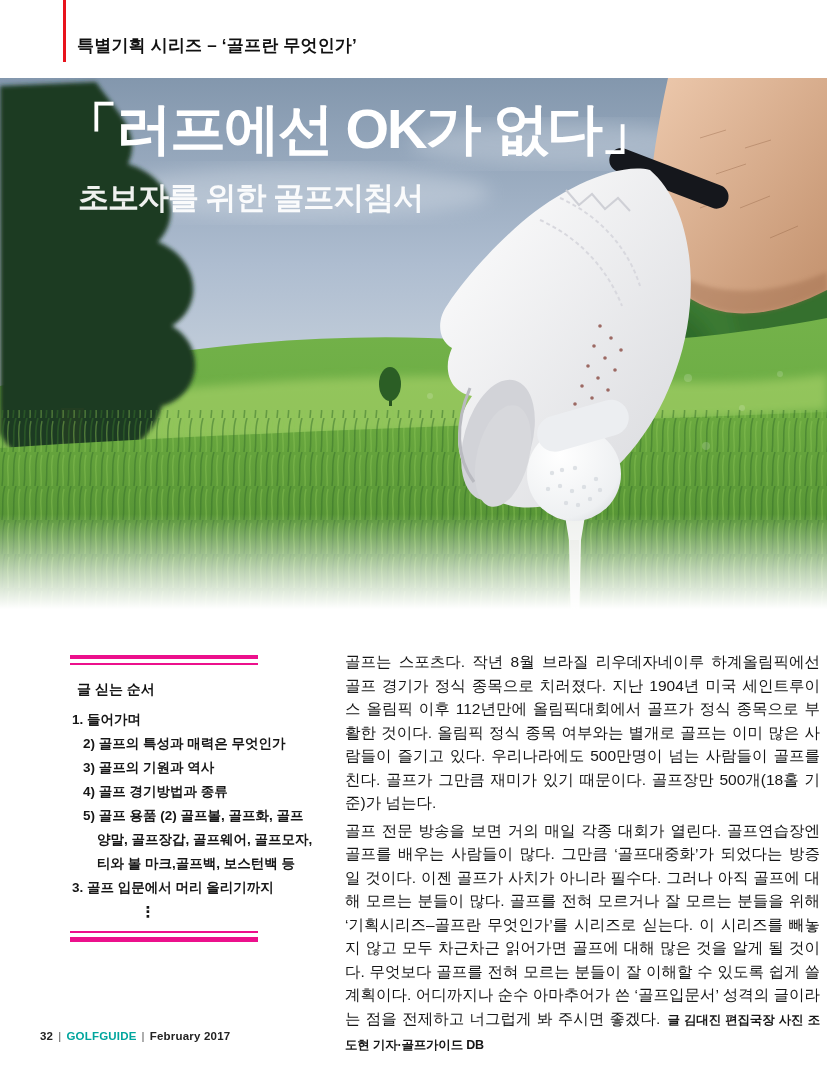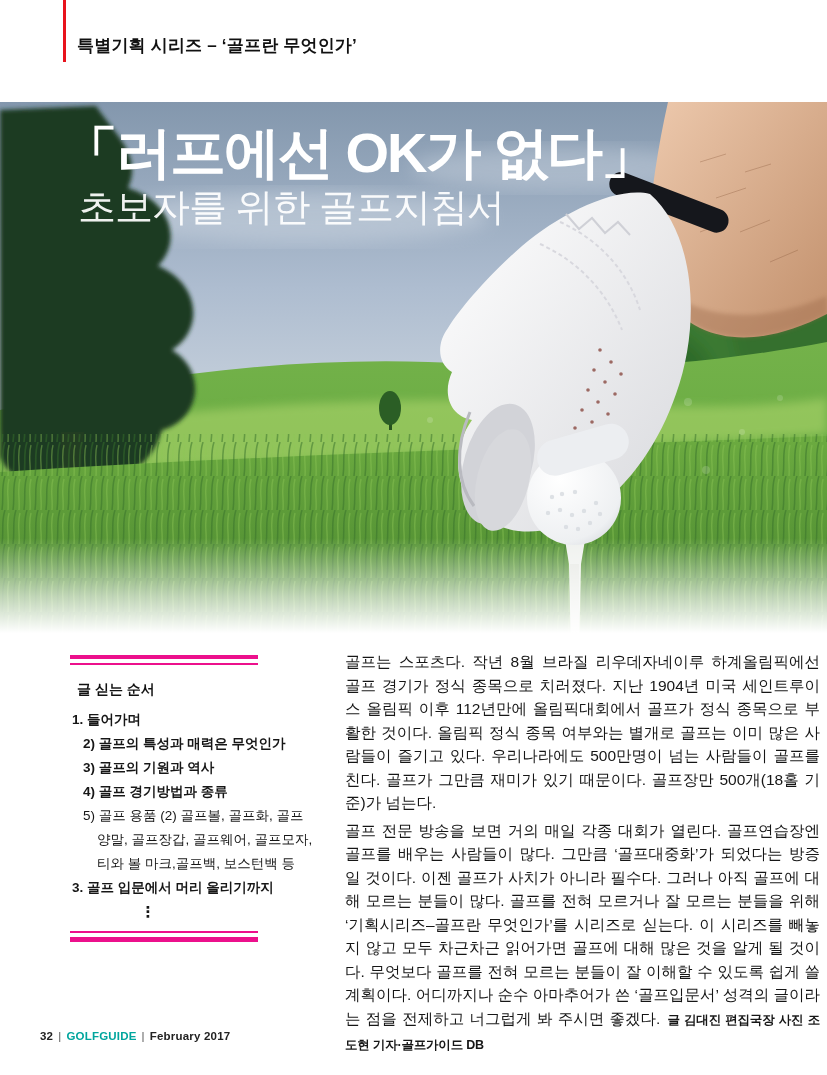--- a/index.html
+++ b/index.html
@@ -11,42 +11,42 @@
   html,body{margin:0;padding:0;background:#fff;}
   body{font-family:"Liberation Sans","DejaVu Sans",sans-serif;}
   .page{position:relative;width:827px;height:1075px;background:#fff;overflow:hidden;border-radius:18px;}
 
   
   .kicker{position:absolute;top:0;left:63px;height:62px;border-left:3px solid var(--accent-red);
           display:flex;align-items:flex-end;padding:0 0 5px 11px;}
   .kicker-text{font-size:17px;font-weight:800;color:#111;letter-spacing:.2px;white-space:nowrap;}
 
   
-  .hero{position:absolute;top:78px;left:0;width:827px;height:552px;margin-top:24px;}
+  .hero{position:absolute;top:78px;left:0;width:827px;height:552px;}
   .hero svg{position:absolute;left:0;top:0;display:block;}
   .hero-title{position:absolute;left:62px;top:20px;margin:0;font-size:56px;font-weight:800;
               color:#fff;letter-spacing:-2px;white-space:nowrap;line-height:1.1;}
-  .hero-subtitle{position:absolute;left:78px;top:85px;margin:0;font-size:38px;font-weight:400;
+  .hero-subtitle{position:absolute;left:78px;top:103px;margin:0;font-size:31px;font-weight:700;
               color:rgba(255,255,255,.93);letter-spacing:-1px;white-space:nowrap;line-height:1.1;}
 
   
   .toc{position:absolute;left:70px;top:655px;width:206px;}
   .rule{width:188px;}
   .rule .bar-thick{height:4px;background:var(--accent-magenta);}
   .rule .bar-thin{height:2px;background:var(--accent-magenta);}
   .rule-top .bar-thin{margin-top:4px;}
   .rule-bottom{margin-top:7px;}
   .rule-bottom .bar-thick{margin-top:4px;height:5px;}
   .toc-heading{margin:16px 0 9px 7px;font-size:14px;font-weight:800;color:#111;}
   .toc-list{list-style:none;margin:0;padding:0;font-size:13.5px;font-weight:600;color:#161616;}
   .toc-list li{line-height:24px;white-space:nowrap;}
   .lv0{padding-left:2px;}
   .lv1{padding-left:13px;}
   .lv2{padding-left:27px;}
-  .bold{font-weight:400;text-align:right;}
+  .bold{font-weight:700;text-align:right;}
   .ellipsis-row{text-align:center;padding-right:50px;font-size:15px;line-height:26px;}
 
   
   .bodycol{position:absolute;left:341px;top:646px;width:483px;font-size:15.5px;line-height:23.5px;
            text-align:justify;word-break:break-all;color:#161616;font-weight:500;}
   .bodycol p{margin:4px;}
   .byline{font-size:12.5px;font-weight:800;margin-left:7px;letter-spacing:-.2px;}
 
   
   .pfooter{position:absolute;left:40px;top:1030px;font-size:11.5px;font-weight:700;color:#222;

